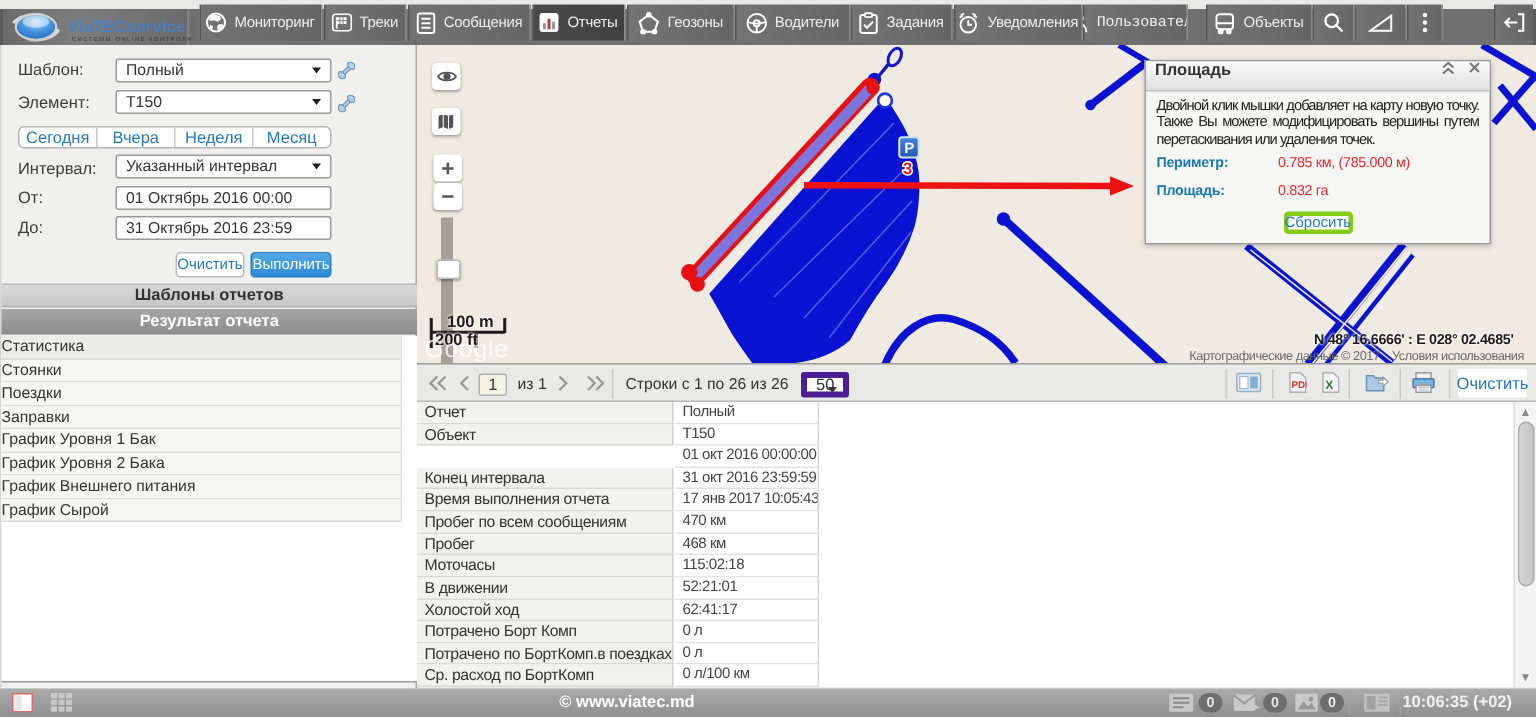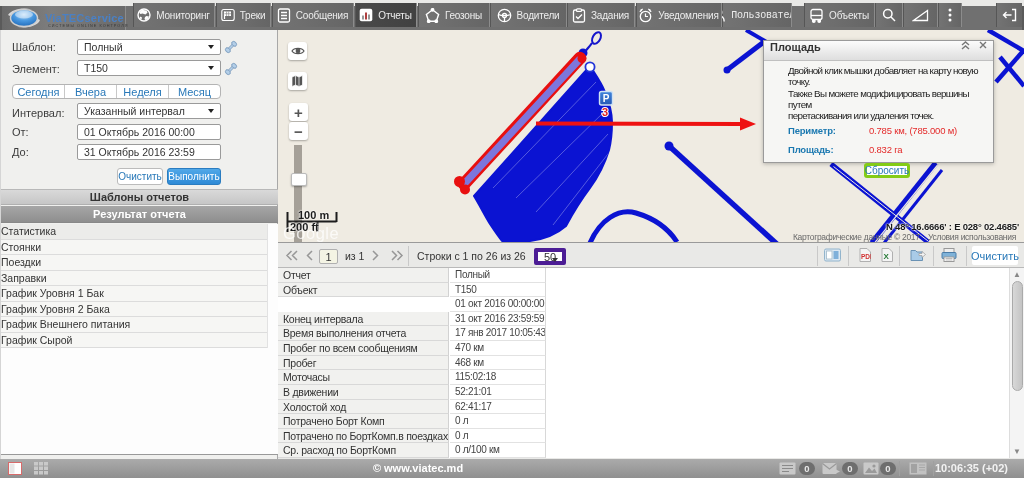--- a/index.html
+++ b/index.html
@@ -30,27 +30,27 @@
 #lplist .row { height:15.5px; line-height:15.5px; padding-left:0; font-size:10.5px; color:#333; border-bottom:1px solid #dcdcdc; background:#f6f6f4; width:266px; }
 #lplist .gut { position:absolute; right:1px; top:0; width:10px; height:124px; background:#fdfdfd; border-left:1px solid #e2e2e2; }
 
 #map { position:absolute; left:278px; top:30px; width:746px; height:212px; background:#efebe2; overflow:hidden; }
 #map svg.base { position:absolute; left:0; top:0; }
 .mbtn { position:absolute; width:19px; height:18px; background:#fff; border-radius:3px; box-shadow:0 1px 2px rgba(0,0,0,.3); display:flex; align-items:center; justify-content:center; color:#444; }
 
 #pop { position:absolute; left:485px; top:10px; width:231px; height:123px; background:#f6f6f4; border:1px solid #9a9a9a; box-shadow:0 1px 4px rgba(0,0,0,.25); }
 #pop .ph { height:20px; background:linear-gradient(#fcfcfc,#dedede); border-bottom:1px solid #c0c0c0; display:flex; align-items:flex-start; padding:0 6px; }
 #pop .ph b { font-size:11px; color:#333; flex:1; }
-#pop .bd { padding:4px 7px 0 24px; }
+#pop .bd { padding:4px 7px 0 7px; }
 #pop p { font-size:9.8px; color:#222; letter-spacing:-0.65px; line-height:11.3px; margin-bottom:4px; }
 #pop .pr { display:flex; font-size:9.5px; letter-spacing:-0.2px; margin-bottom:8px; }
 #pop .pr b { color:#1a78b0; width:81px; flex:0 0 81px; }
 #pop .pr span { color:#e42a2a; }
 #pop .rst { width:46px; height:15px; margin:2px auto 16px; background:#fff; border:3px solid #84cc16; border-radius:3px; display:flex; align-items:center; justify-content:center; font-size:10px; color:#2878b8; }
-.attr1 { position:absolute; right:5px; top:191px; font-size:9.5px; letter-spacing:-0.2px; font-weight:bold; color:#1a1a1a; text-shadow:0 0 2px #fff,0 0 2px #fff; }
+.attr1 { position:absolute; right:15px; top:191px; font-size:9.5px; letter-spacing:-0.2px; font-weight:bold; color:#1a1a1a; text-shadow:0 0 2px #fff,0 0 2px #fff; }
 .attr2 { position:absolute; right:8px; top:202px; font-size:8.5px; letter-spacing:-0.3px; color:#6a6a6a; }
 .gscale { position:absolute; font-size:11px; font-weight:bold; color:#1c1c1c; text-shadow:0 0 2px #fff, 0 0 2px #fff; }
 #goog { position:absolute; left:5px; top:194px; font-size:16.5px; color:#fff; opacity:.75; letter-spacing:.5px; }
 
 #tbar { position:absolute; left:278px; top:242px; width:746px; height:26px; background:#e9e9e7; border-top:1px solid #9a9a9a; border-bottom:1px solid #b9b9b9; font-size:12px; color:#444; }
 #tbar .sep { position:absolute; top:3px; height:20px; width:1px; background:#c9c9c9; }
 #tbar .nav { position:absolute; top:0; height:25px; display:flex; align-items:center; color:#777; font-size:13px; }
 #pgin { position:absolute; left:41px; top:6px; width:19px; height:15px; background:#f4f4e4; border:1px solid #b0b0b0; border-radius:2px; text-align:center; font-size:11px; color:#333; line-height:14px; }
 #sel50 { position:absolute; left:256px; top:5px; width:32px; height:17px; background:#fff; border:4px solid #4c1d95; border-radius:2px; font-size:11px; color:#333; display:flex; align-items:center; padding-left:6px; }
 #sel50 .arr { position:absolute; right:4px; top:6px; width:0; height:0; border-left:3.5px solid transparent; border-right:3.5px solid transparent; border-top:4.5px solid #333; }

